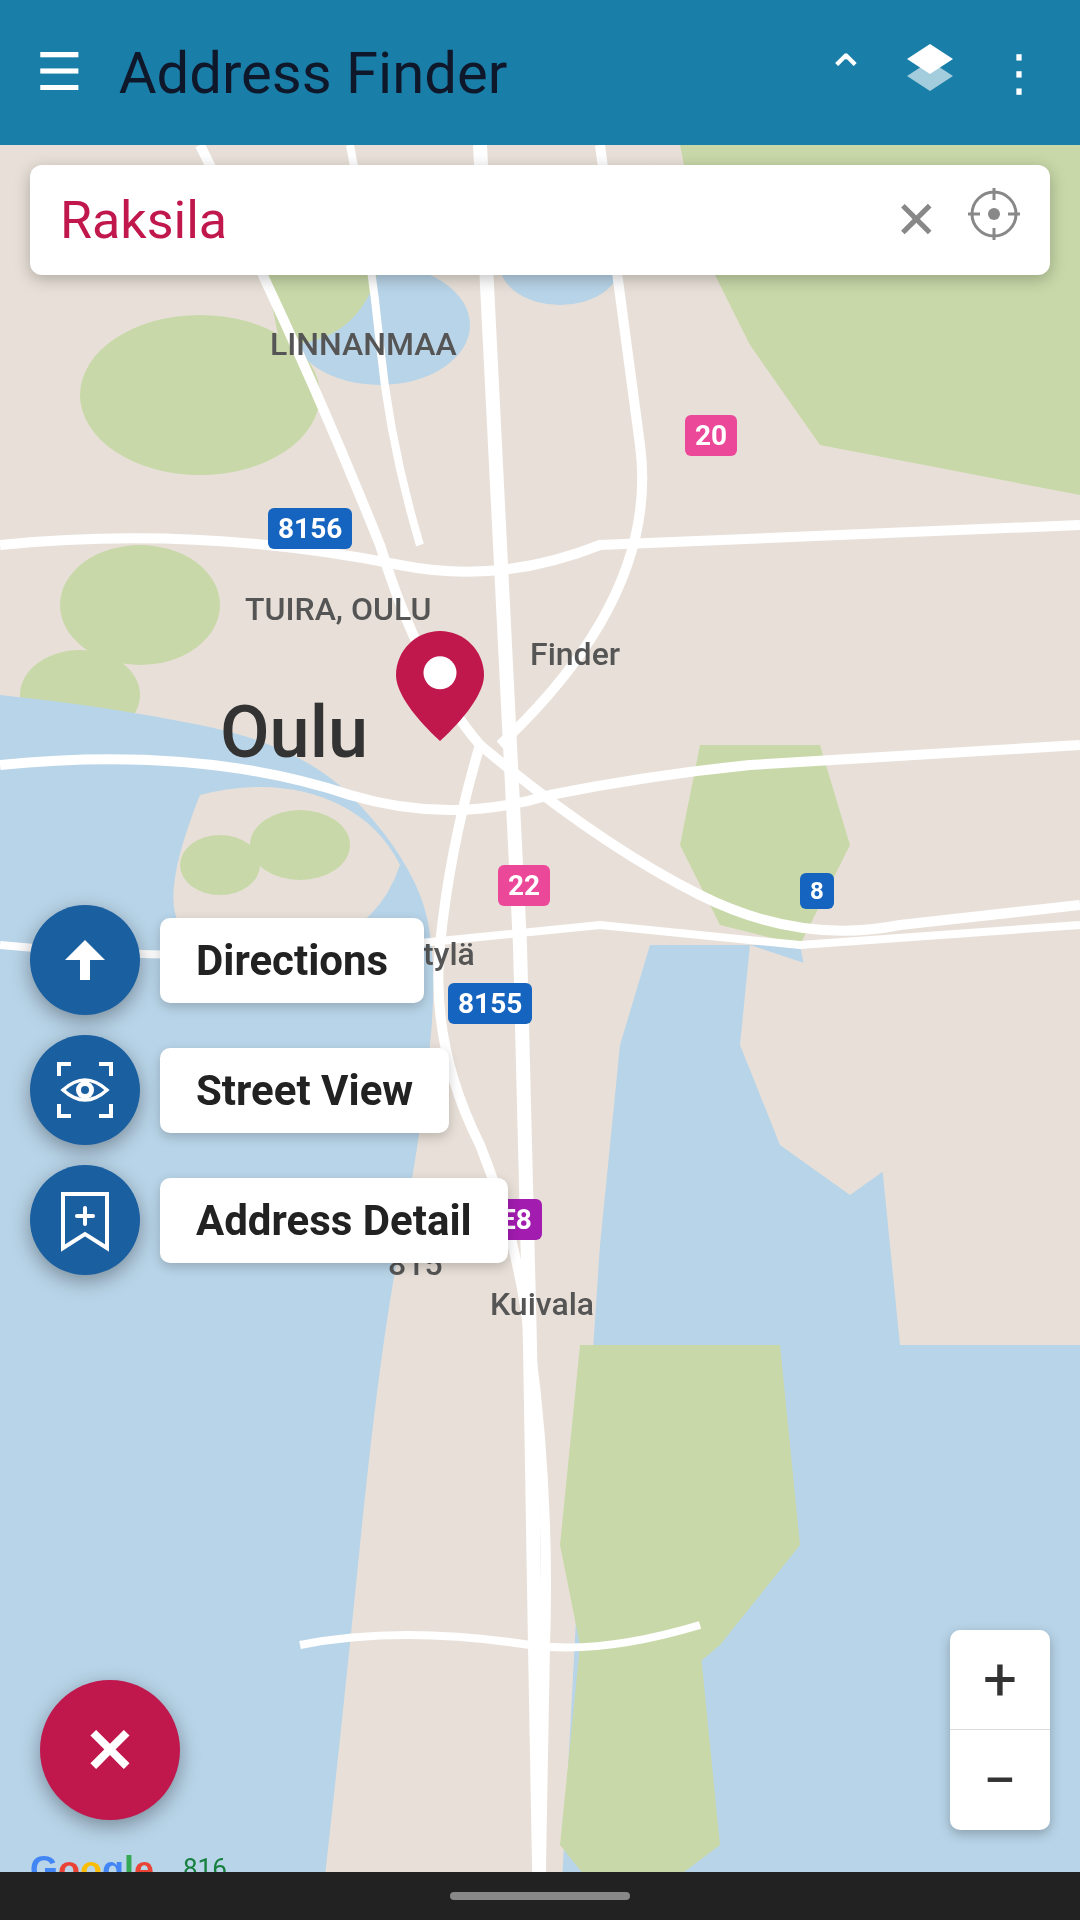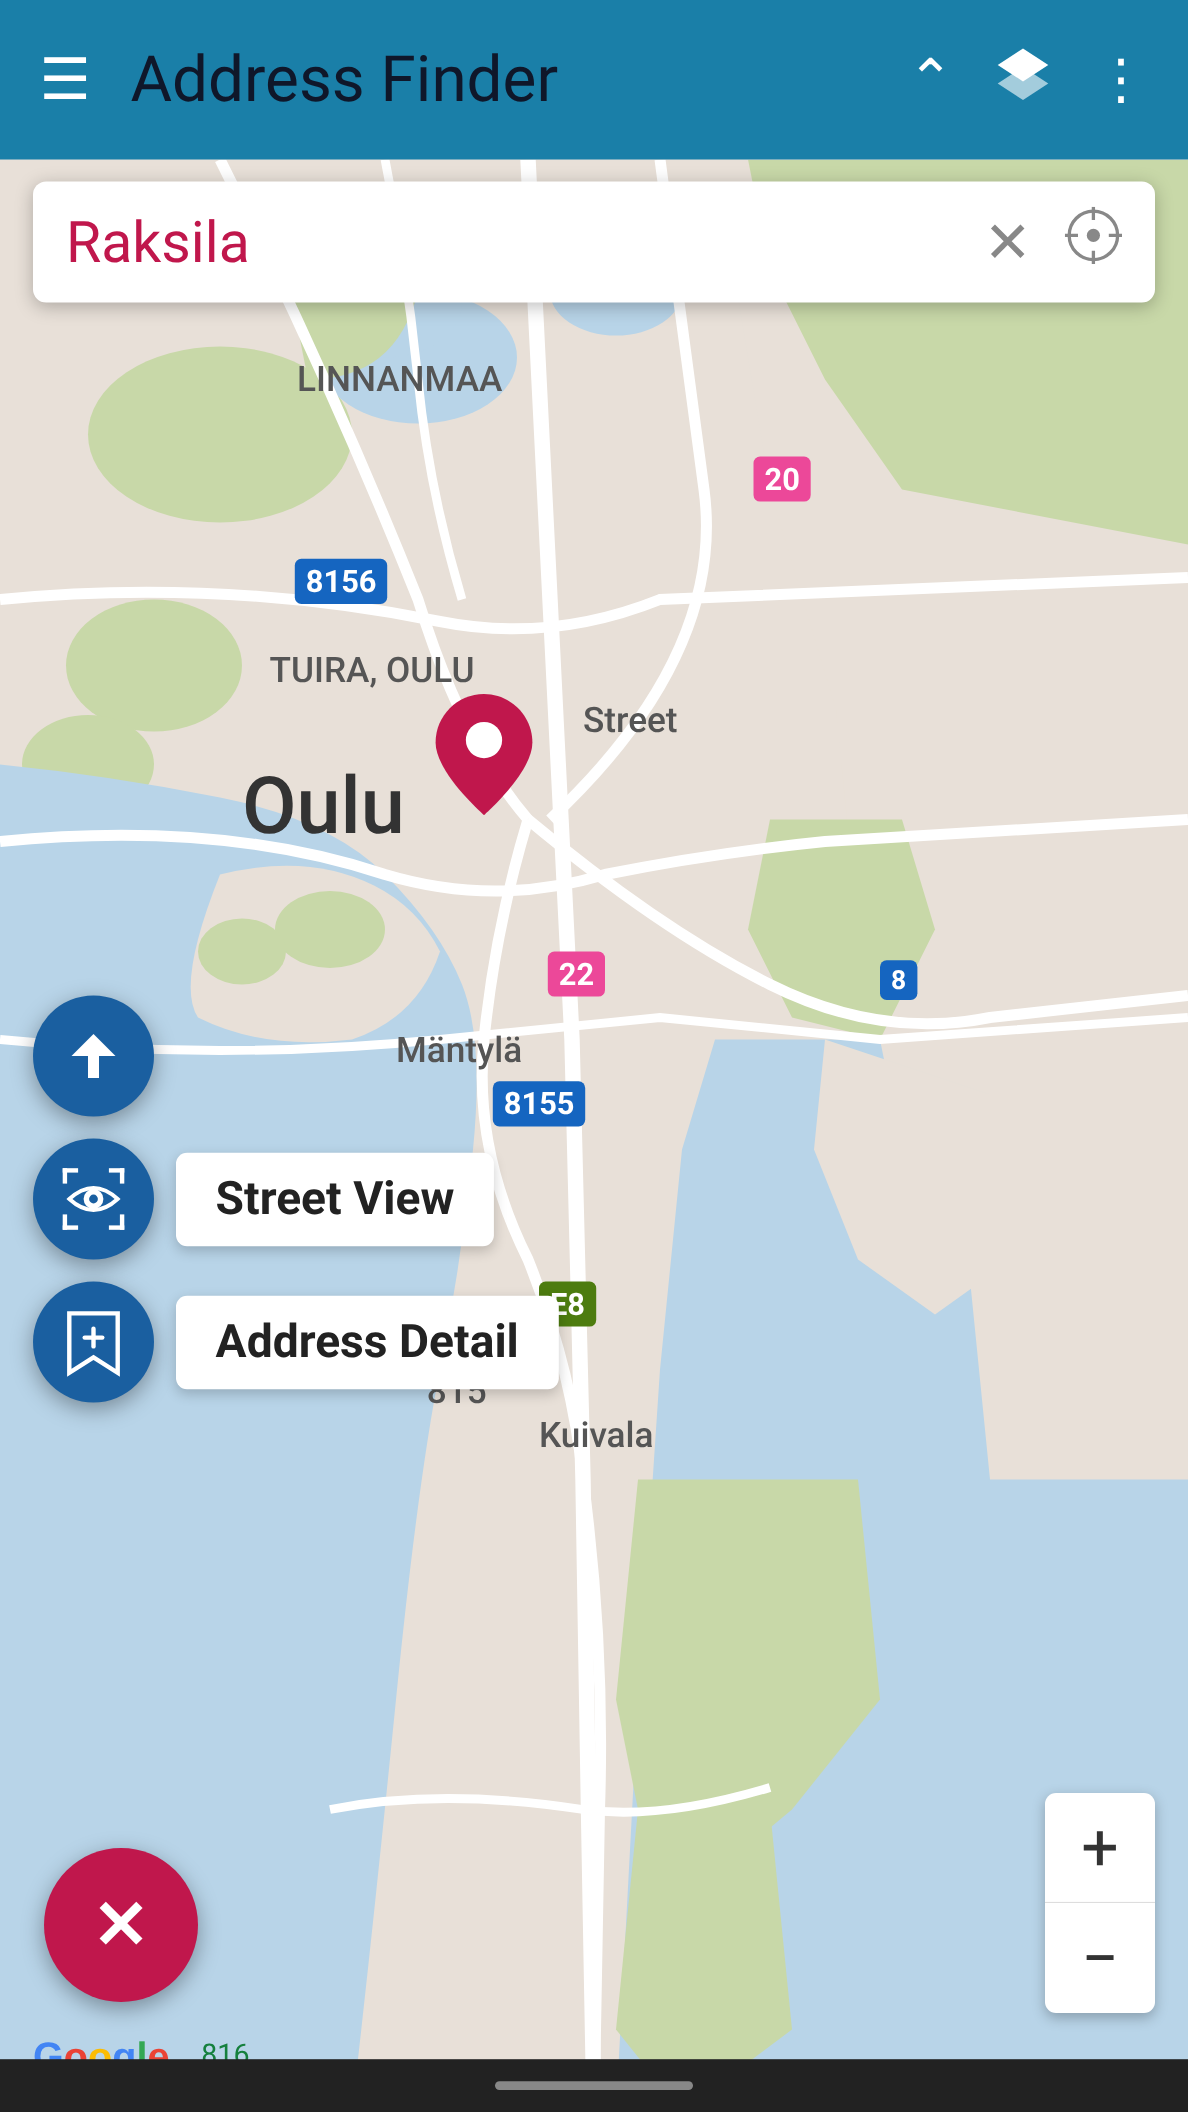--- a/index.html
+++ b/index.html
@@ -115,21 +115,21 @@
       border-radius: 6px;
       font-size: 28px;
       font-weight: bold;
       padding: 4px 10px;
       color: white;
       pointer-events: none;
       z-index: 5;
     }
     .road-badge.blue { background: #1565c0; margin-top: 18px; }
     .road-badge.red { background: #ec4899; }
-    .road-badge.green { background: #4d7c0f; }
+    .road-badge.green { background: #a21caf; margin-top: 34px; }
 
     
     #location-pin {
       position: absolute;
       z-index: 20;
       transform: translate(-50%, -100%);
     }
     #location-pin svg {
       width: 90px;
       height: 110px;
@@ -321,21 +321,21 @@
     <path d="M480,600 Q450,700 440,800 Q430,900 480,1000 Q520,1100 530,1200" stroke="white" stroke-width="10" fill="none"></path>
     <path d="M350,0 Q370,100 380,200 Q390,300 420,400" stroke="white" stroke-width="8" fill="none"></path>
 
     <path d="M530,1200 Q550,1350 545,1500 L540,1775" stroke="white" stroke-width="10" fill="none"></path>
     <path d="M300,1500 Q400,1480 530,1500 Q600,1510 700,1480" stroke="white" stroke-width="8" fill="none"></path>
   </svg>
 
   <div class="map-label" style="top:180px; left:270px;">LINNANMAA</div>
   <div class="map-label" style="top:445px; left:245px;">TUIRA, OULU</div>
   <div class="map-label" style="top:545px; left:220px; font-size:72px; color:#333;">Oulu</div>
-  <div class="map-label" style="top:490px; left:530px;">Street</div>
+  <div class="map-label" style="top:490px; left:530px;">Finder</div>
   <div class="map-label" style="top:790px; left:360px;">Mäntylä</div>
   <div class="map-label" style="top:1140px; left:490px;">Kuivala</div>
 
   <div class="road-badge blue" style="top:345px; left:268px;">8156</div>
   <div class="road-badge red" style="top:270px; left:685px;">20</div>
   <div class="road-badge red" style="top:720px; left:498px;">22</div>
   <div class="road-badge blue" style="top:820px; left:448px;">8155</div>
   <div class="road-badge blue" style="top:710px; left:800px; font-size:24px;">8</div>
   <div class="road-badge green" style="top:1020px; left:490px;">E8</div>
   <div class="map-label" style="top:1100px; left:388px; color:#555;">815</div>
@@ -346,20 +346,21 @@
       <circle cx="40" cy="38" r="15" fill="white"></circle>
     </svg>
   </div>
 
   <div class="action-btn-group" style="top:760px; left:30px;">
     <div class="fab">
       <svg width="60" height="60" viewBox="0 0 60 60" fill="none">
         <path d="M10,30 L30,10 L50,30 L35,30 L35,50 L25,50 L25,30 Z" fill="white"></path>
       </svg>
     </div>
+    <div class="fab-label">Directions</div>
   </div>
 
   <div class="action-btn-group" style="top:890px; left:30px;">
     <div class="fab">
 
       <svg width="68" height="68" viewBox="0 0 68 68" fill="none">
 
         <rect x="6" y="6" width="14" height="4" fill="white"></rect>
         <rect x="6" y="6" width="4" height="14" fill="white"></rect>
 

